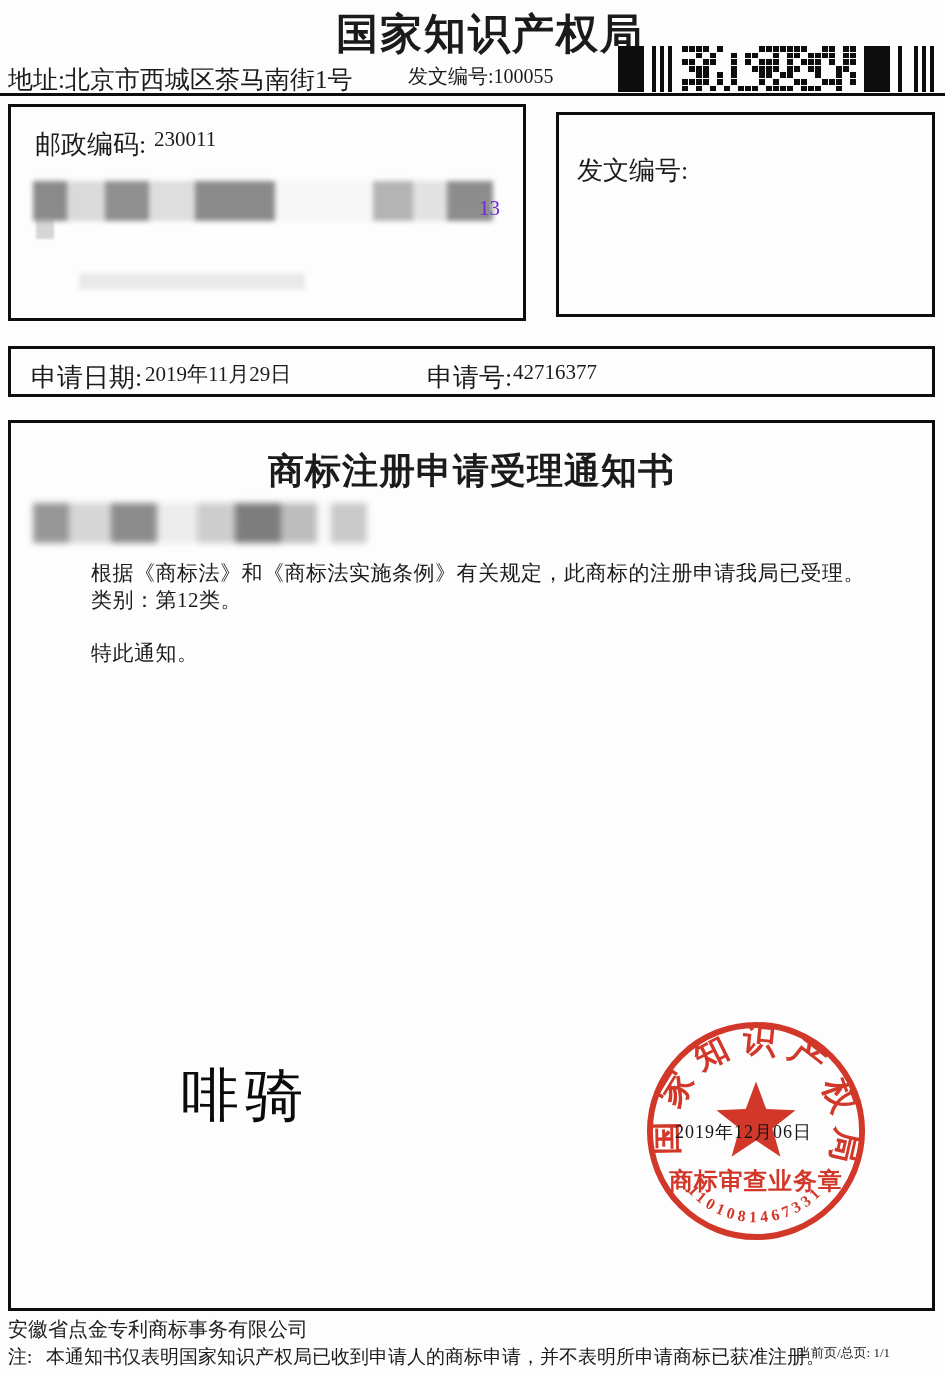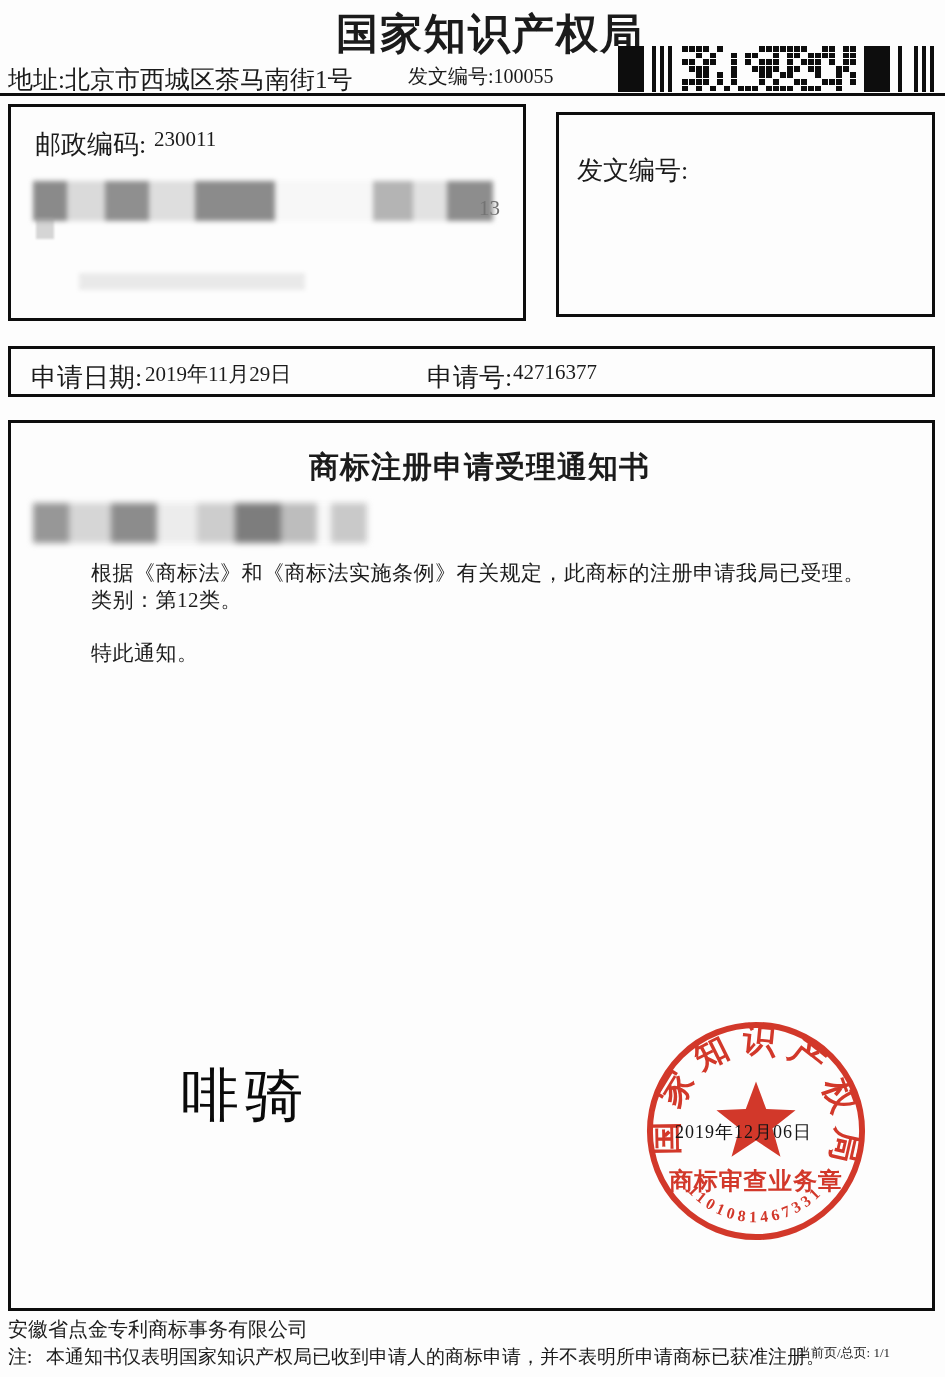--- a/index.html
+++ b/index.html
@@ -23,26 +23,26 @@
   .box1{left:8px;top:104px;width:518px;height:217px;}
   .box2{left:556px;top:112px;width:379px;height:205px;}
   .bar {left:8px;top:346px;width:927px;height:51px;}
   .main{left:8px;top:420px;width:927px;height:891px;}
   .lbl{font-size:26px;}
   .val{font-size:21px;}
   
   .redact-row{display:flex;align-items:flex-end;filter:blur(2.5px);}
   .rb{height:40px;display:inline-block;}
   .redact-wrap{position:absolute;display:flex;align-items:flex-end;}
-  .suffix{font-size:21px;color:#737373;position:relative;z-index:2;margin-left:-14px;}
+  .suffix{font-size:21px;color:#6d28d9;position:relative;z-index:2;margin-left:-14px;}
   .ghost{position:absolute;background:#b9b9b9;opacity:.28;filter:blur(2px);}
   
   .notice-title{
-    position:absolute;top:24px;left:8px;width:100%;text-align:center;
-    font-size:30px;font-weight:bold;letter-spacing:1px;margin:0;
+    position:absolute;top:24px;left:0;width:100%;text-align:center;
+    font-size:36px;font-weight:bold;letter-spacing:1px;margin:0;
   }
   .body-line{position:absolute;left:80px;font-size:21px;letter-spacing:.5px;white-space:nowrap;}
   .trademark{
     position:absolute;left:170px;top:634px;
     font-family:"DejaVu Sans","Liberation Sans",sans-serif;
     font-weight:normal;font-size:58px;letter-spacing:6px;color:#0a0a0a;
   }
   
   .seal{position:absolute;left:631px;top:594px;width:228px;height:228px;opacity:.93;}
   .seal text{font-family:"Liberation Serif","DejaVu Serif",serif;}

